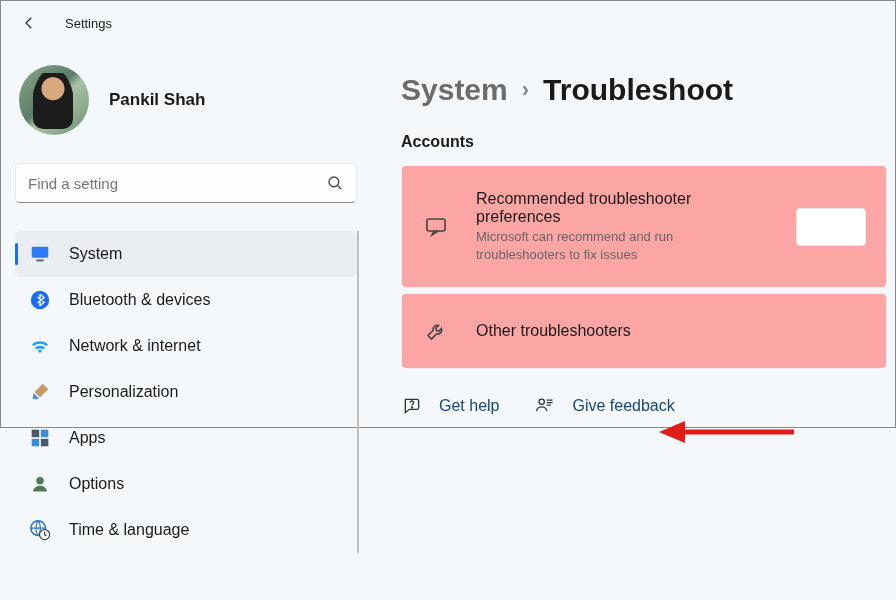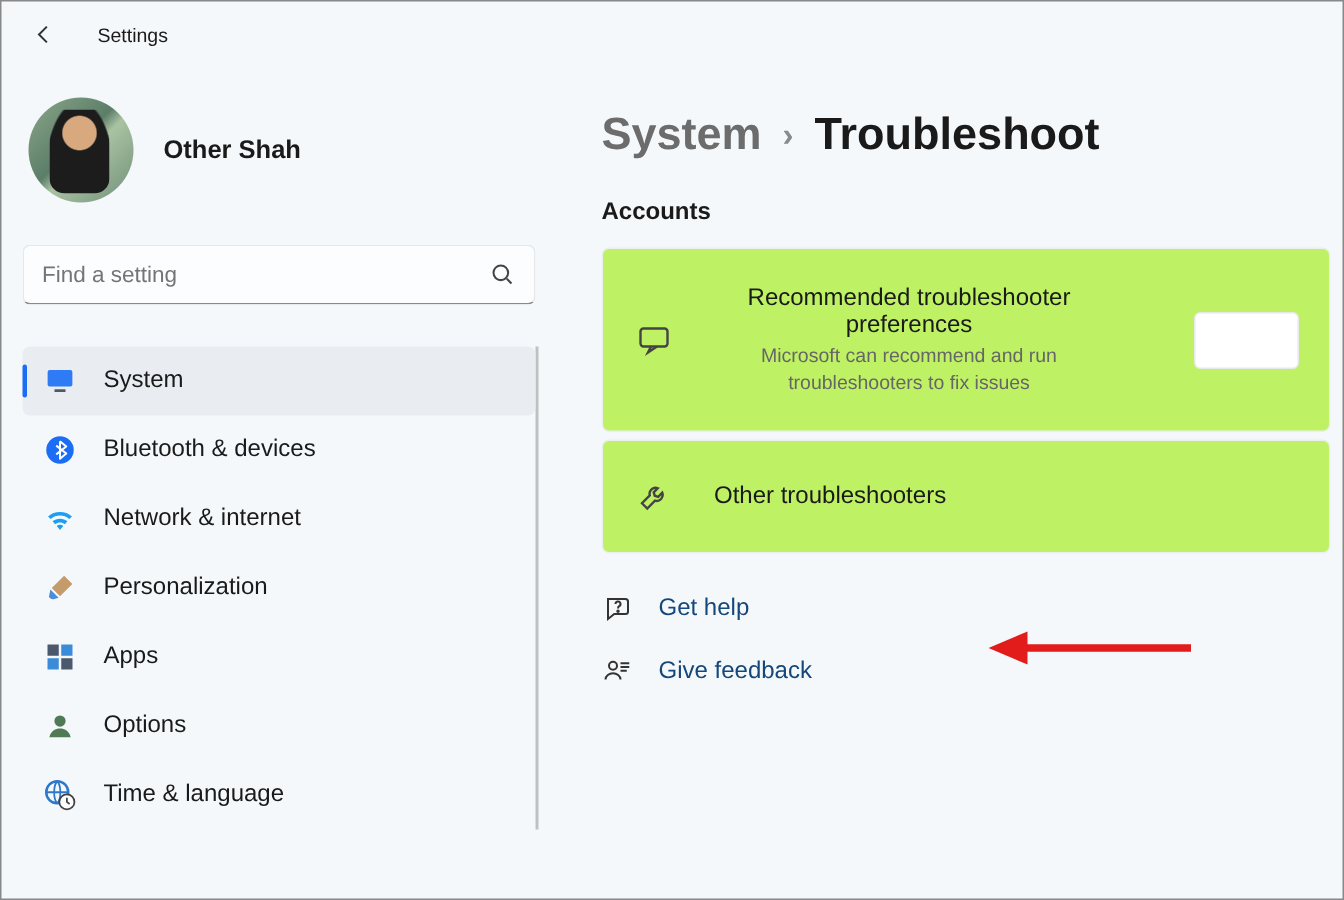--- a/index.html
+++ b/index.html
@@ -1,17 +1,17 @@
 <!DOCTYPE html>
 <html><head>
 <meta charset="utf-8">
 <style>
   * { box-sizing: border-box; margin: 0; padding: 0; font-family: "Segoe UI", -apple-system, sans-serif; }
   body { width: 896px; height: 600px; background: #f5f8fb; color: #1a1a1a; overflow: hidden; position: relative; }
-  .frame { border: 1px solid #888; width: 896px; height: 600px; position: relative; }
+  .frame { border: 1px solid #888; width: 896px; height: 428px; position: relative; }
   .titlebar { height: 44px; display: flex; align-items: center; padding: 0 14px; gap: 22px; }
   .back-btn { width: 28px; height: 28px; display:flex; align-items:center; justify-content:center; cursor:pointer; }
   .app-title { font-size: 13px; }
   .body-row { display:flex; height: calc(600px - 44px); }
   .sidebar { width: 370px; padding: 10px 14px 0 14px; position:relative; }
   .profile { display:flex; align-items:center; gap: 20px; padding: 10px 0 28px 4px; }
   .avatar { width: 70px; height: 70px; border-radius: 50%; position:relative; overflow:hidden;
             background: linear-gradient(135deg,#8aa88a 0%, #5c7d68 45%, #a9c2a2 55%, #6f8f78 100%); }
   .avatar::after { content:""; position:absolute; left:14px; top:8px; width:40px; height:56px;
                    background: radial-gradient(circle at 50% 28%, #d8a97f 0 11px, transparent 12px),
@@ -28,30 +28,30 @@
   .nav-item.active { background:#e9edf2; }
   .nav-item.active::before { content:""; position:absolute; left:0; top:12px; bottom:12px; width:3px;
                              background:#1b6ef3; border-radius:3px; }
   .nav-icon { width:22px; height:22px; display:flex; align-items:center; justify-content:center; }
   .main { flex:1; padding: 28px 8px 0 30px; }
   .crumb { display:flex; align-items:center; gap:14px; font-size:30px; font-weight:600; }
   .crumb .parent { color:#6c6c6c; cursor:pointer; }
   .crumb .sep { color:#8a8a8a; font-size:22px; }
   .section-title { margin-top:26px; font-size:16px; font-weight:600; }
   .tiles { margin-top:14px; display:flex; flex-direction:column; gap:5px; }
-  .tile { background:#bef264; border:1px solid #eceef0; border-radius:5px; padding:20px 20px;
-          display:flex; align-items:center; gap:26px; cursor:pointer; min-height:76px;text-align:center; }
+  .tile { background:#fca5a5; border:1px solid #eceef0; border-radius:5px; padding:20px 20px;
+          display:flex; align-items:center; gap:26px; cursor:pointer; min-height:76px; }
   .tile.tall { padding: 24px 20px; }
   .tile-icon { width:28px; height:28px; display:flex; align-items:center; justify-content:center; color:#404040; }
   .tile-text { display:flex; flex-direction:column; gap:2px; max-width:260px; }
   .tile-title { font-size:16px; }
   .tile-desc { font-size:13px; color:#666; line-height:1.35; }
   .tile-input { margin-left:auto; width:70px; height:38px; background:#fff; border:1px solid #e8e8e8;
                 border-radius:4px; }
-  .links { margin-top:26px; display:flex; flex-direction:column; gap:20px;text-align:center; }
+  .links { margin-top:26px; display:flex; gap:35px;text-align:center; }
   .link-row { display:flex; align-items:center; gap:16px; font-size:16px; }
   .link-row a { color:#15477a; text-decoration:none; cursor:pointer; }
   .link-icon { width:22px; height:22px; display:flex; align-items:center; justify-content:center; color:#2b2b2b; }
   .arrow-annot { position:absolute; left:658px; top:416px; }
 </style>
 </head>
 <body>
 <div class="frame">
 
 <div class="titlebar">
@@ -60,21 +60,21 @@
           <path d="M15 5l-7 7 7 7"></path>
         </svg>
   </div>
   <div class="app-title">Settings</div>
 </div>
 
 <div class="body-row">
   <aside class="sidebar">
     <div class="profile">
       <div class="avatar"></div>
-      <div class="user-name">Other Shah</div>
+      <div class="user-name">Pankil Shah</div>
     </div>
 
     <div class="search-wrap">
       <input class="search-input" placeholder="Find a setting" style="">
       <svg width="18" height="18" viewBox="0 0 24 24" fill="none" stroke="#444" stroke-width="1.8">
             <circle cx="10.5" cy="10.5" r="6.5"></circle>
             <path d="M20 20l-4.2-4.2"></path>
           </svg>
     </div>
 

